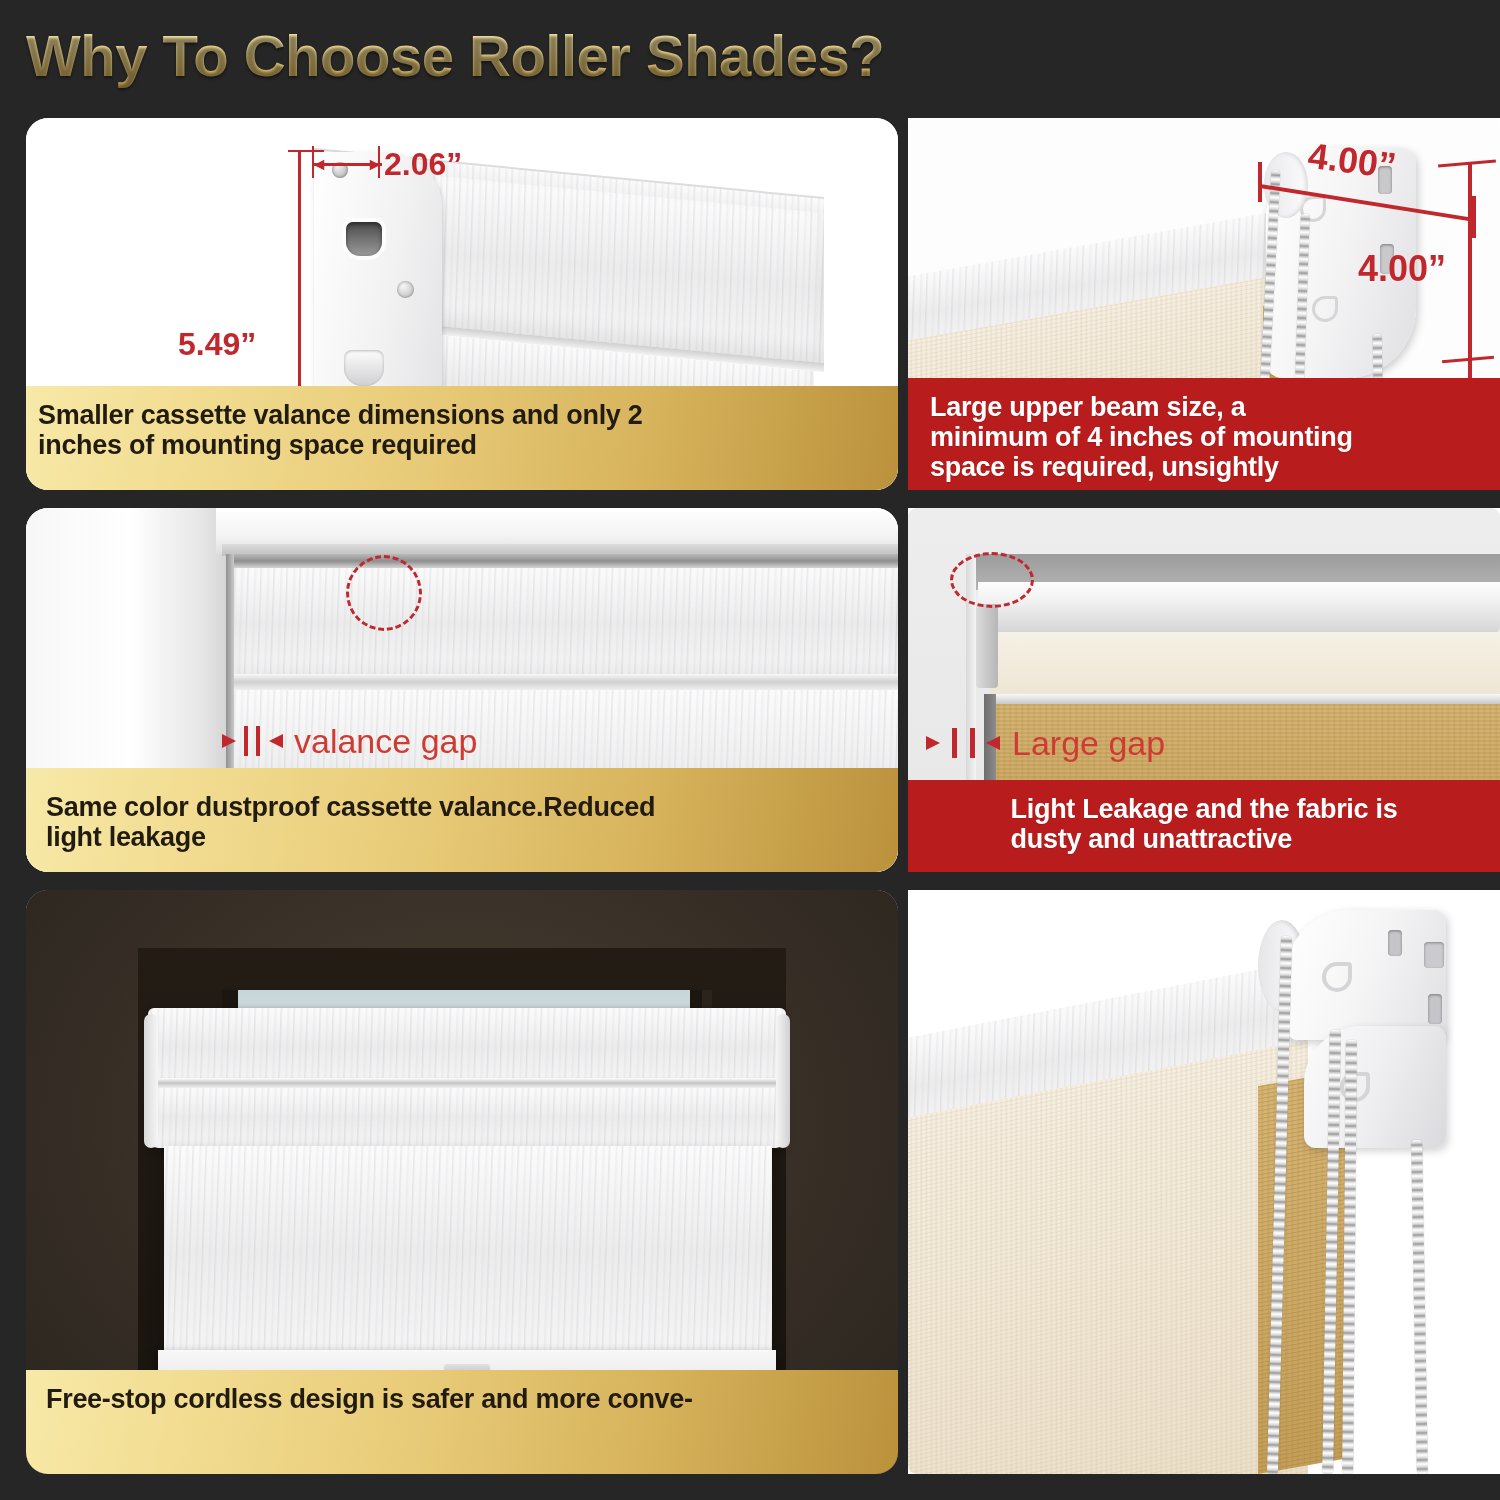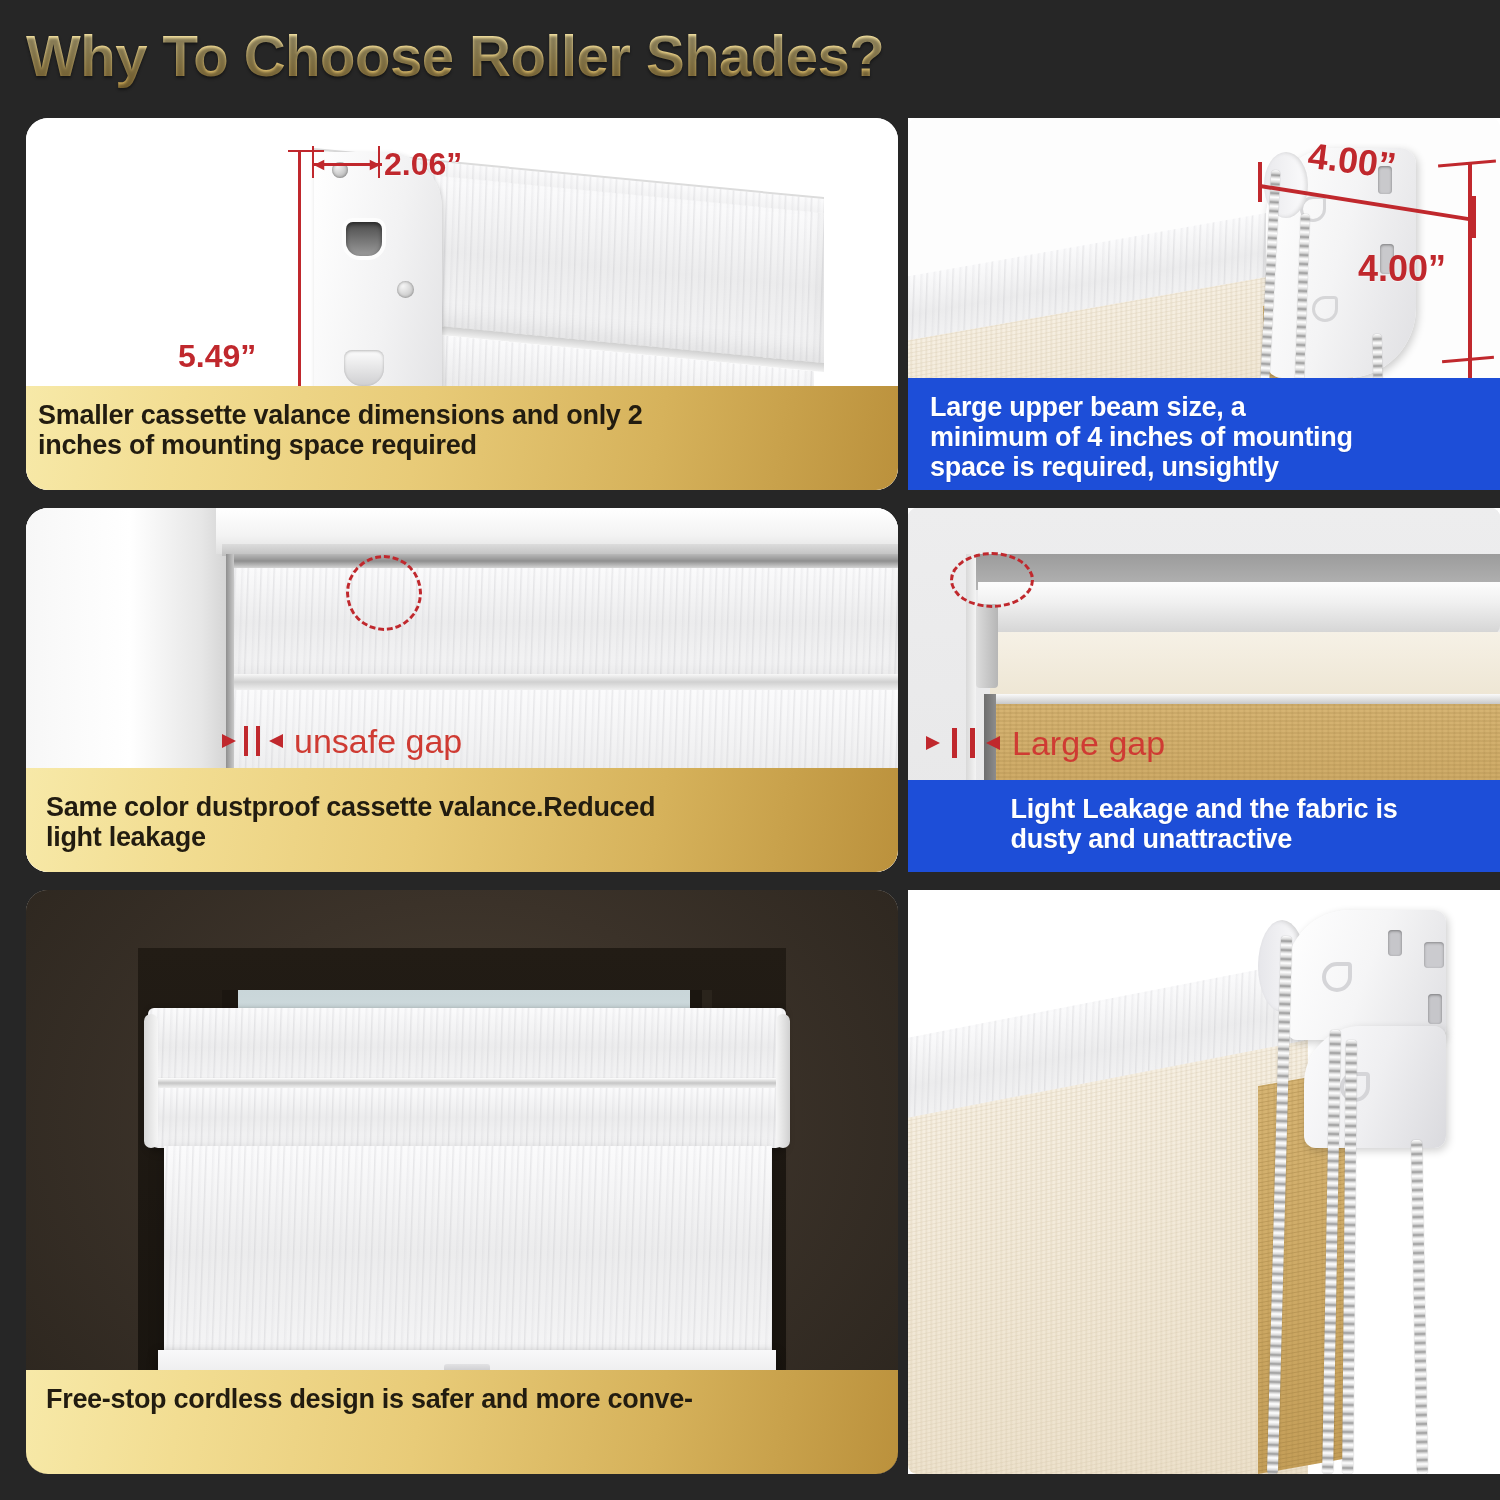--- a/index.html
+++ b/index.html
@@ -73,21 +73,21 @@
     line-height: 1.12;
     letter-spacing: -0.3px;
   }
   .caption.good {
     background: linear-gradient(100deg,
         #f7e9a8 0%, #f2dd92 18%, #e8cb78 45%, #d6b25b 72%, #bb913c 100%);
     color: #221c10;
     padding: 14px 20px 10px 20px;
   }
   .caption.bad {
-    background: #1d4ed8;
+    background: #b91c1c;
     color: #ffffff;
     padding: 14px 22px 10px 22px;
     text-shadow: 0 1px 1px rgba(0,0,0,0.12);
   }
   .caption span { display: block; }
 
   
   .fill { position: absolute; }
 
   
@@ -206,21 +206,21 @@
       <div class="dim-line" style="left:286px; top:28px; width:2px; height:32px;"></div>
       <div class="dim-line" style="left:352px; top:28px; width:2px; height:32px;"></div>
       <div class="dim-line" style="left:286px; top:45px; width:70px; height:3px;"></div>
       <div class="arrow-r" style="left:286px; top:40px; transform:scale(0.75) rotate(180deg);"></div>
       <div class="arrow-r" style="left:342px; top:40px; transform:scale(0.75);"></div>
       <div class="dim-label" style="left:358px; top:28px; font-size:32px;">2.06”</div>
 
       <div class="dim-line" style="left:272px; top:32px; width:3px; height:290px;"></div>
       <div class="dim-line" style="left:262px; top:32px; width:36px; height:2px;"></div>
       <div class="dim-line" style="left:262px; top:320px; width:36px; height:2px;"></div>
-      <div class="dim-label" style="left:152px; top:220px; font-size:32px;">5.49”</div>
+      <div class="dim-label" style="left:152px; top:208px; font-size:32px;">5.49”</div>
     </div>
 
     <div class="caption good" style="height:104px; font-size:27px;padding-left:12px;">
       <div>
         <span>Smaller cassette valance dimensions and only 2</span>
         <span>inches of mounting space required</span>
       </div>
     </div>
   </div>
 
@@ -295,21 +295,21 @@
       <div class="fill fabric-white" style="left:206px; top:182px; width:666px; height:182px;"></div>
       <div class="fill" style="left:200px; top:46px; width:8px; height:318px;
                   background:linear-gradient(90deg,#8f8f8f,#c9c9c9);"></div>
 
       <div class="dashed-ring" style="left:320px; top:47px; width:76px; height:76px;"></div>
 
       <div class="arrow-r" style="left:196px; top:226px;"></div>
       <div class="dim-line" style="left:218px; top:218px; width:4px; height:30px;"></div>
       <div class="dim-line" style="left:230px; top:218px; width:4px; height:30px;"></div>
       <div class="arrow-l" style="left:243px; top:226px;"></div>
-      <div class="gap-label" style="left:268px; top:214px; font-size:34px;">unsafe gap</div>
+      <div class="gap-label" style="left:268px; top:214px; font-size:34px;">valance gap</div>
     </div>
 
     <div class="caption good" style="height:104px; font-size:27px;align-items:center;">
       <div>
         <span>Same color dustproof cassette valance.Reduced</span>
         <span>light leakage</span>
       </div>
     </div>
   </div>
 

